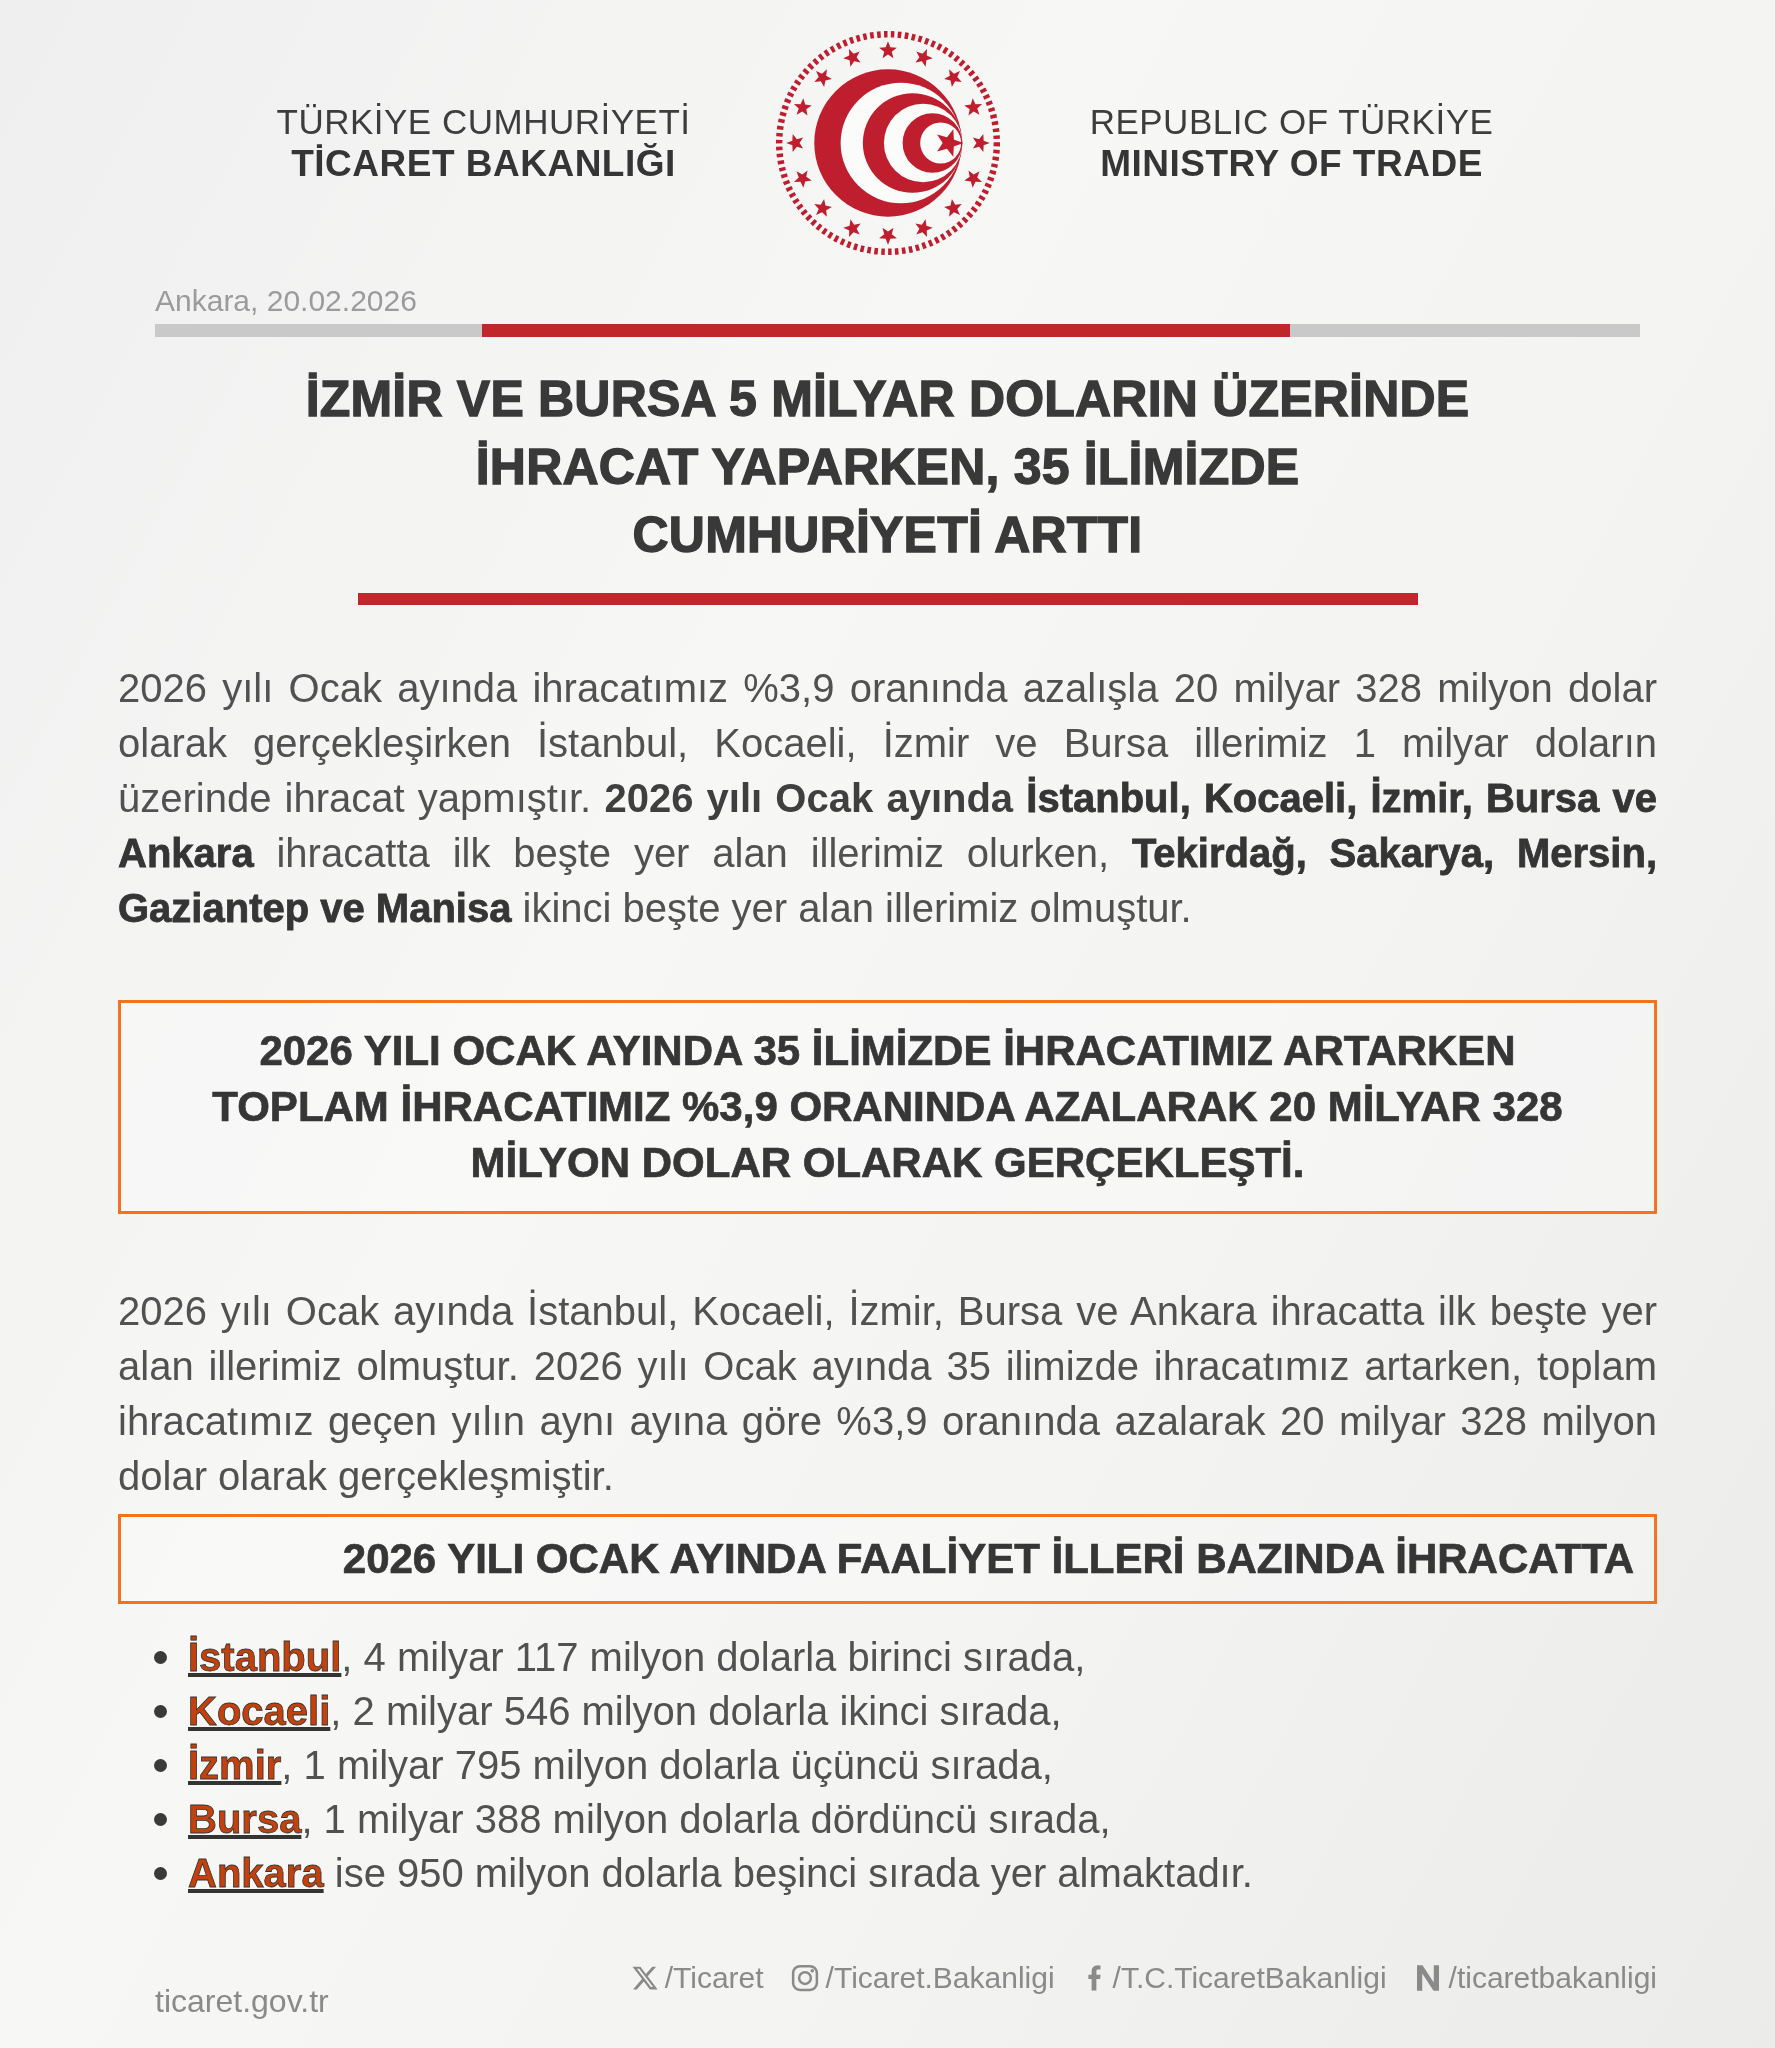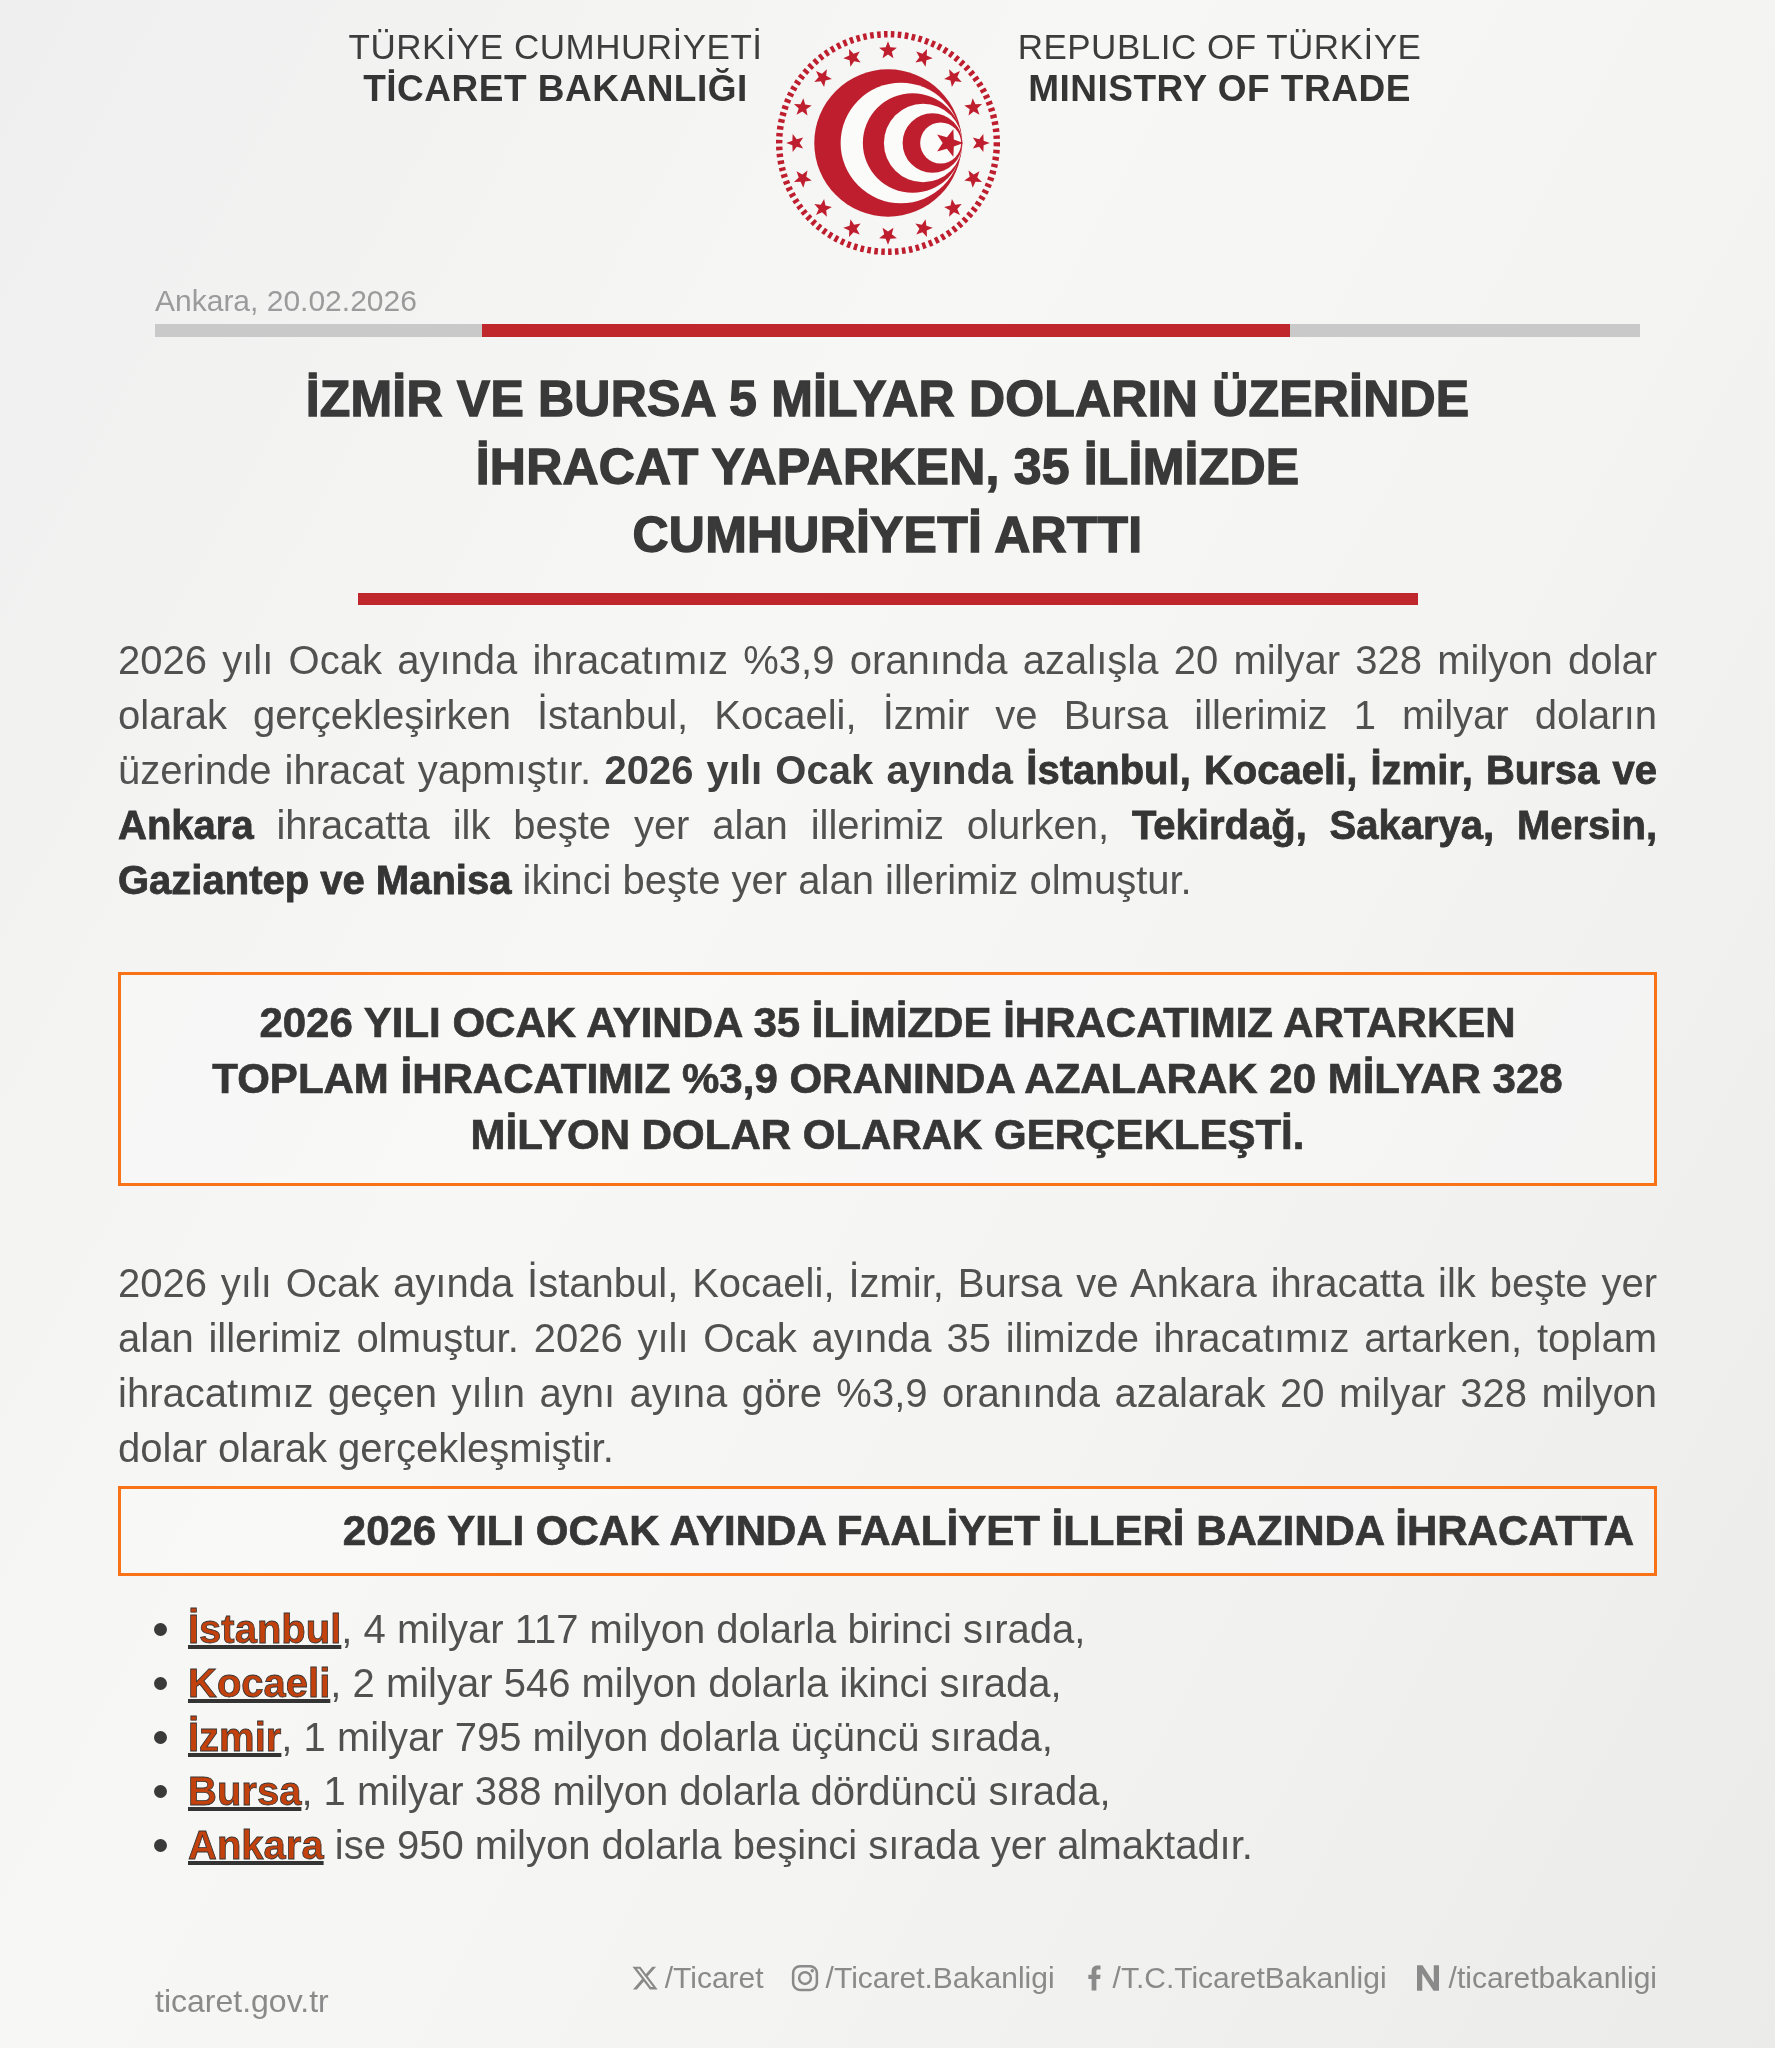--- a/index.html
+++ b/index.html
@@ -12,21 +12,22 @@
   }
   .page{
     width:1775px;height:2048px;
     display:flex;flex-direction:column;
     box-sizing:border-box;
     padding:26px 118px 28px 118px;
   }
 
   
   .masthead{
-    display:flex;align-items:flex-start;justify-content:center;
+    display:flex;align-items:center;justify-content:center;
+    gap:72px;
   }
   .org-block{width:430px;text-align:center;line-height:1.18;}
   .org-line1{font-size:35px;font-weight:400;letter-spacing:.5px;color:#3d3d3d;}
   .org-line2{font-size:37px;font-weight:700;letter-spacing:.5px;color:#353535;}
   .logo-wrap{width:234px;height:234px;flex:0 0 auto;}
 
   
   .dateline{
     margin:24px 0 0 37px;
     font-size:30px;line-height:34px;color:#9b9b9b;font-weight:400;
@@ -47,21 +48,21 @@
     letter-spacing:.2px;color:#393939;
     -webkit-text-stroke:1.3px #393939;
   }
   .red-underline{
     width:1060px;height:12px;background:#c0272d;
     margin:24px auto 0 auto;
   }
 
   
   .para{
-    margin:28px 0 0 0;
+    margin:56px 0 0 0;
     font-size:40px;line-height:55px;
     color:#515151;font-weight:400;
     text-align:justify;
   }
   .seg-light{font-weight:400;}
   .seg-med{font-weight:700;color:#3f3f3f;}
   .seg-bold{font-weight:700;color:#353535;-webkit-text-stroke:.8px #353535;}
   .para.p2{margin-top:70px;}
 
   

